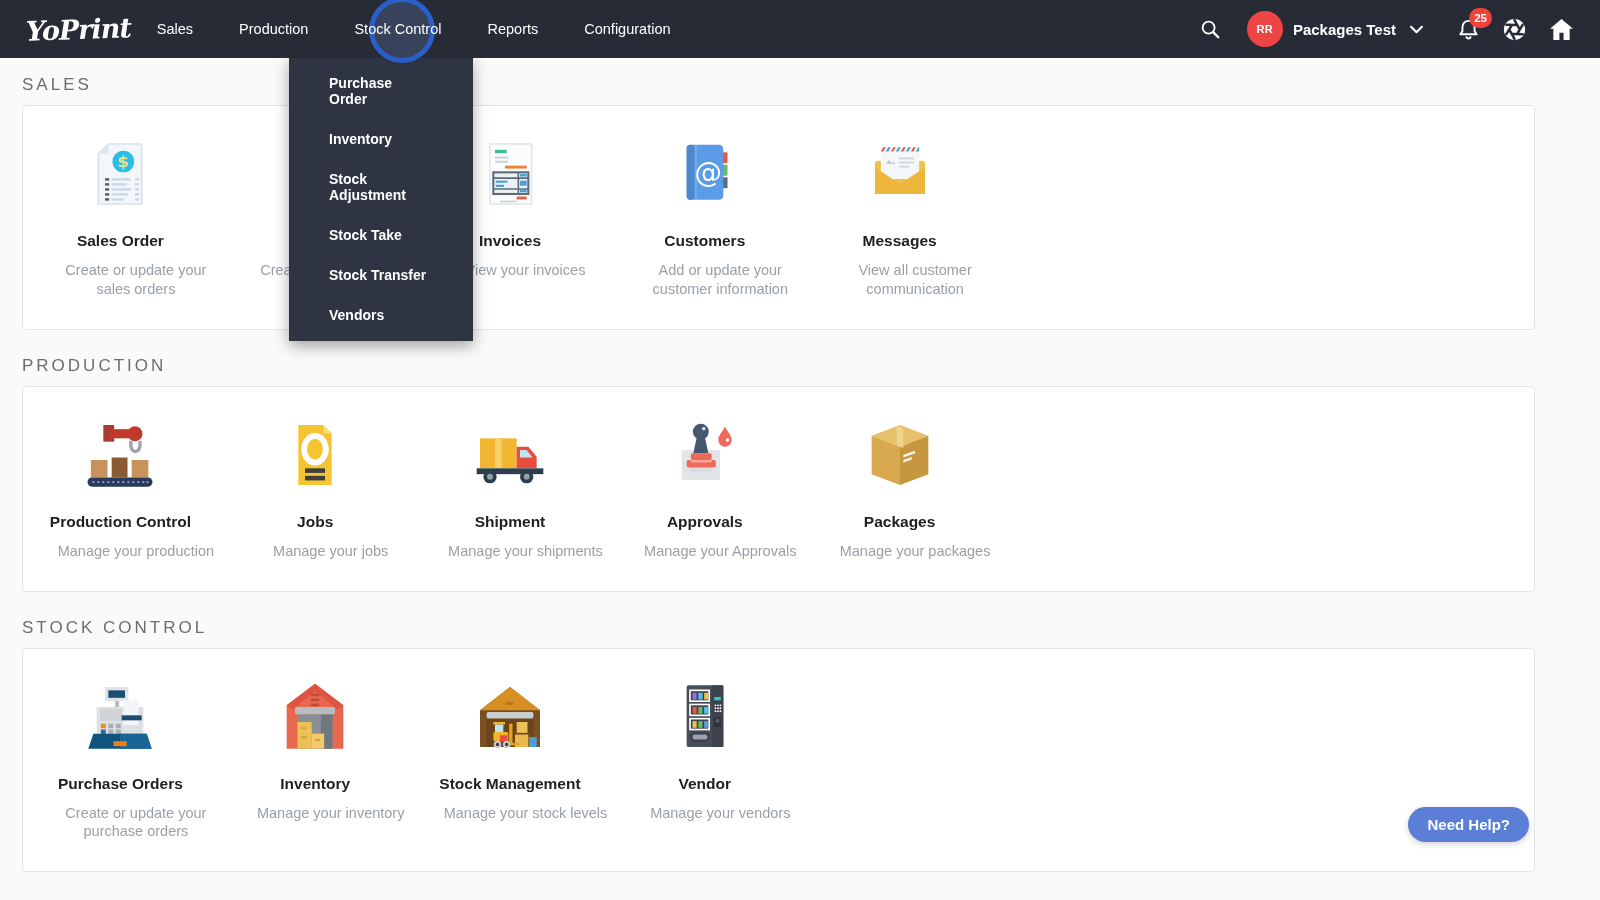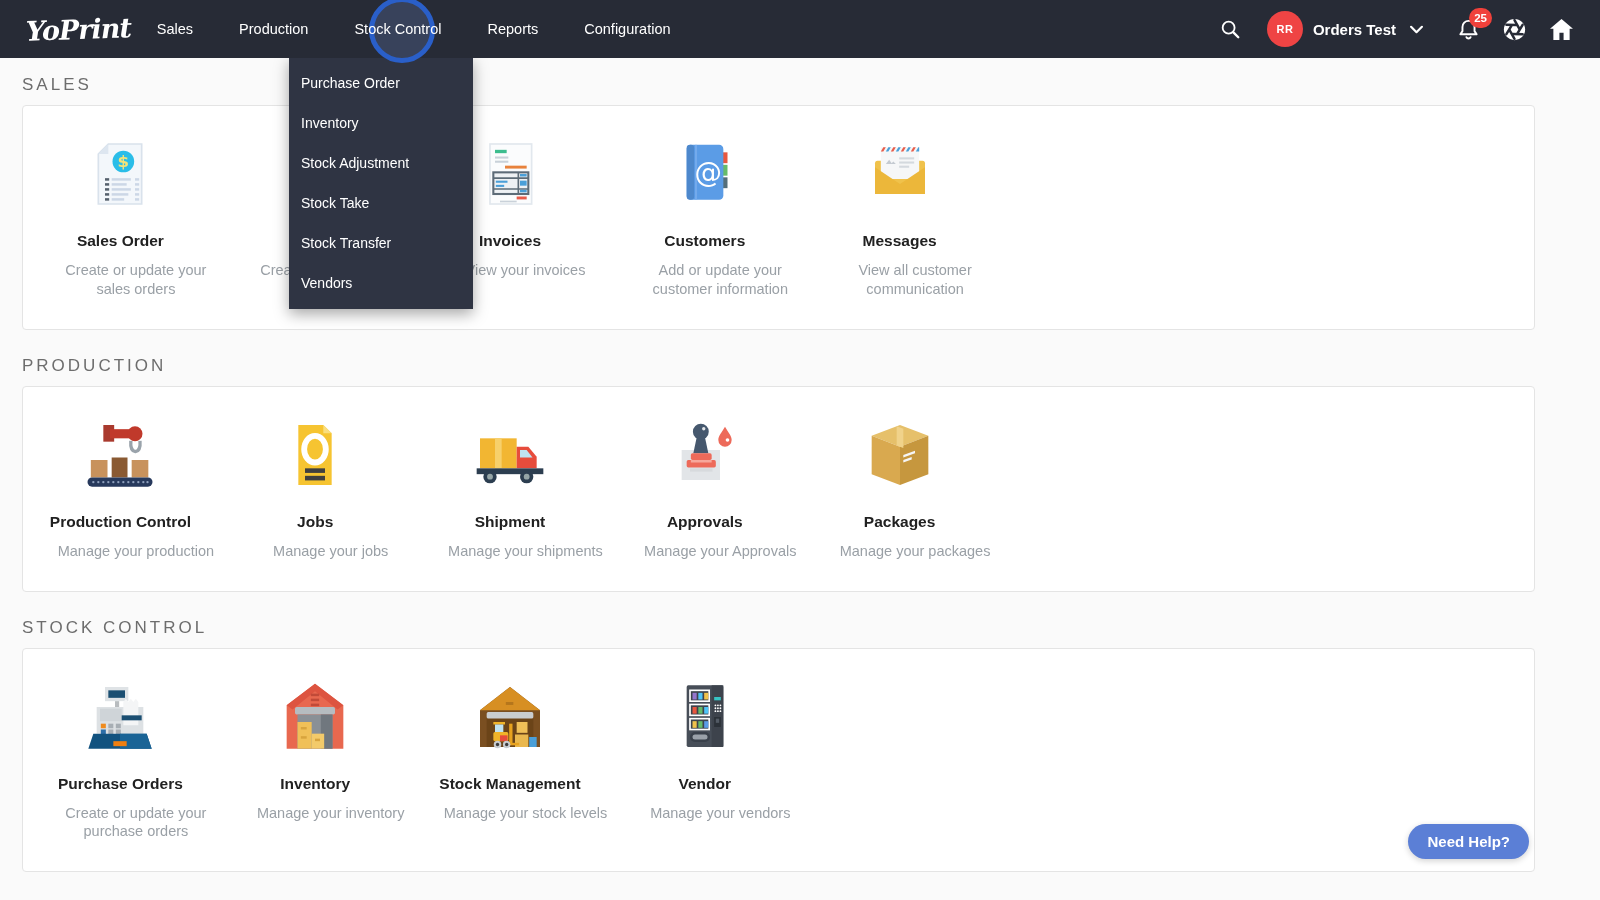--- a/index.html
+++ b/index.html
@@ -21,35 +21,35 @@
   .badge { position:absolute; top:-9px; right:-12px; background:#f0413b; color:#fff; border-radius:10px; min-width:21px; height:20px; padding:8px 5px; font-size:11.5px; font-weight:bold; display:flex; align-items:center; justify-content:center; }
   .aperture-wrap { margin-right:22px; }
 
   
   .ripple { position:absolute; left:369px; top:-3px; width:66px; height:66px; border-radius:50%;
             border:5px solid #2a5fc9; background:rgba(92,116,170,0.32); z-index:110; pointer-events:none; }
 
   
   .dropdown { position:absolute; left:289px; top:57px; width:184px; background:#2f3443; padding:6px 0;
               box-shadow:0 5px 14px rgba(0,0,0,0.35); z-index:100; }
-  .dropdown-item { color:#fff; font-size:14px; font-weight:400; padding:12px 12px; cursor:pointer; }
+  .dropdown-item { color:#fff; font-size:14px; font-weight:700; padding:12px 40px; cursor:pointer; }
 
   
   .main { margin-left:22px; width:1513px; }
   .section-title { font-size:17px; color:#6d6d6d; letter-spacing:3px; font-weight:400; margin-top:26px; margin-bottom:10px; }
   .section:first-child .section-title { margin-top:17px; }
   .panel { background:#fff; border:1px solid #e4e4e4; border-radius:4px; padding:28px 0 30px 0; display:flex; flex-wrap:wrap; }
   .card { width:194.8px; display:flex; flex-direction:column; align-items:center; text-align:center; cursor:pointer; }
   .card-icon { width:96px; height:80px; display:flex; align-items:center; justify-content:center; }
   .card-icon svg { width:96px; height:80px; }
   .card-label { font-size:15.5px; font-weight:700; color:#212121; margin-top:18px; }
   .card-desc { font-size:14.5px; color:#9aa0a6; line-height:1.3; margin-top:11px; max-width:166px;margin-left:31px; }
 
   
-  .help-btn { position:fixed; right:71px; bottom:41px; background:#5b7fd6; color:#fff; font-size:15px; font-weight:700;
+  .help-btn { position:fixed; right:71px; bottom:58px; background:#5b7fd6; color:#fff; font-size:15px; font-weight:700;
               padding:9px 19px; border-radius:20px; border:none; cursor:pointer; box-shadow:0 2px 6px rgba(0,0,0,0.18); z-index:200; }
 </style>
 </head>
 <body>
 
 <div class="navbar">
   <div class="logo">YoPrint</div>
   <div class="nav-items">
       <div class="nav-item">Sales</div>
       <div class="nav-item">Production</div>
@@ -61,21 +61,21 @@
 
   <div class="nav-right">
     <div class="icon-btn search-btn">
       <svg width="22" height="22" viewBox="0 0 24 24">
           <circle cx="10.5" cy="10.5" r="6.5" fill="none" stroke="#fff" stroke-width="2"></circle>
           <line x1="15.7" y1="15.7" x2="21" y2="21" stroke="#fff" stroke-width="2.6" stroke-linecap="round"></line>
         </svg>
     </div>
     <div class="user-chip">
       <div class="avatar">RR</div>
-      <div class="user-name">Orders Test</div>
+      <div class="user-name">Packages Test</div>
       <span>
         <svg width="13" height="9" viewBox="0 0 12 8">
             <path d="M1 1.5 L6 6.5 L11 1.5" stroke="#fff" stroke-width="2" fill="none" stroke-linecap="round" stroke-linejoin="round"></path>
           </svg>
       </span>
     </div>
     <div class="icon-btn bell-wrap">
       <svg width="23" height="25" viewBox="0 0 24 25">
           <path d="M12 3.5 a6.3 6.3 0 0 1 6.3 6.3 v4.4 l2.2 3.2 H3.5 l2.2 -3.2 v-4.4 A6.3 6.3 0 0 1 12 3.5 z" fill="none" stroke="#fff" stroke-width="2" stroke-linejoin="round"></path>
           <path d="M9.8 20.5 a2.4 2.4 0 0 0 4.4 0" stroke="#fff" stroke-width="2" fill="none" stroke-linecap="round"></path>

